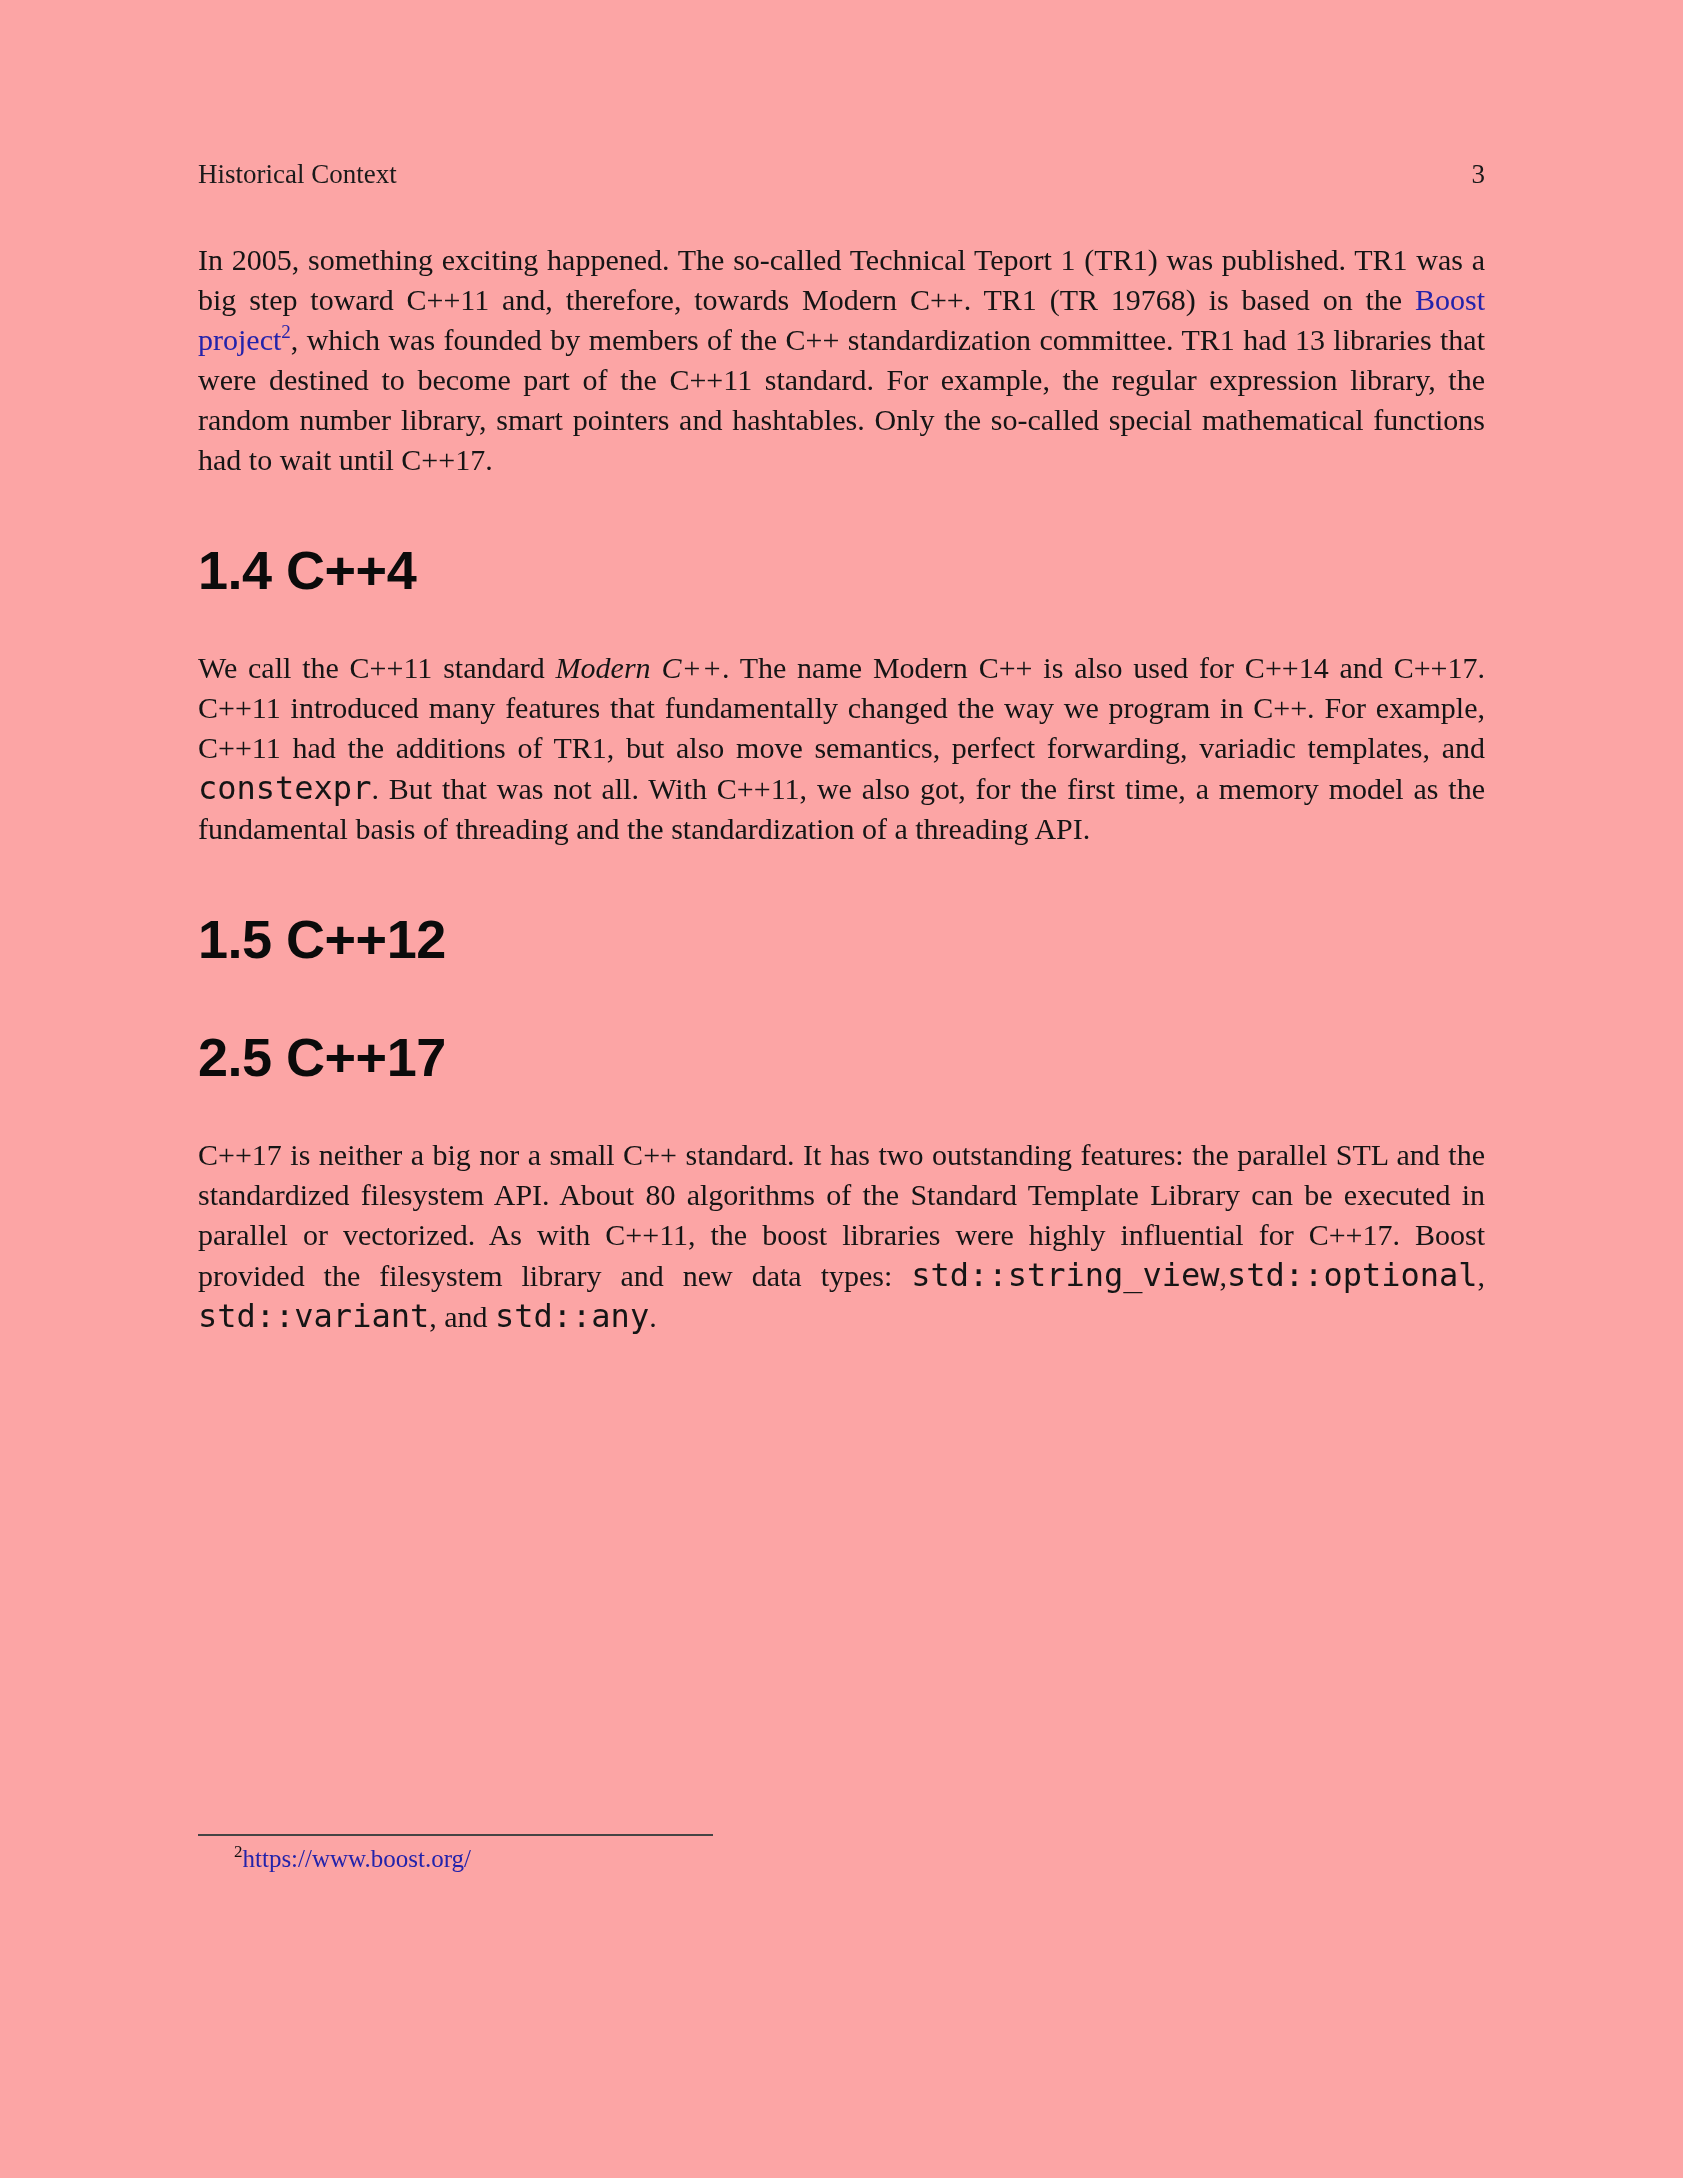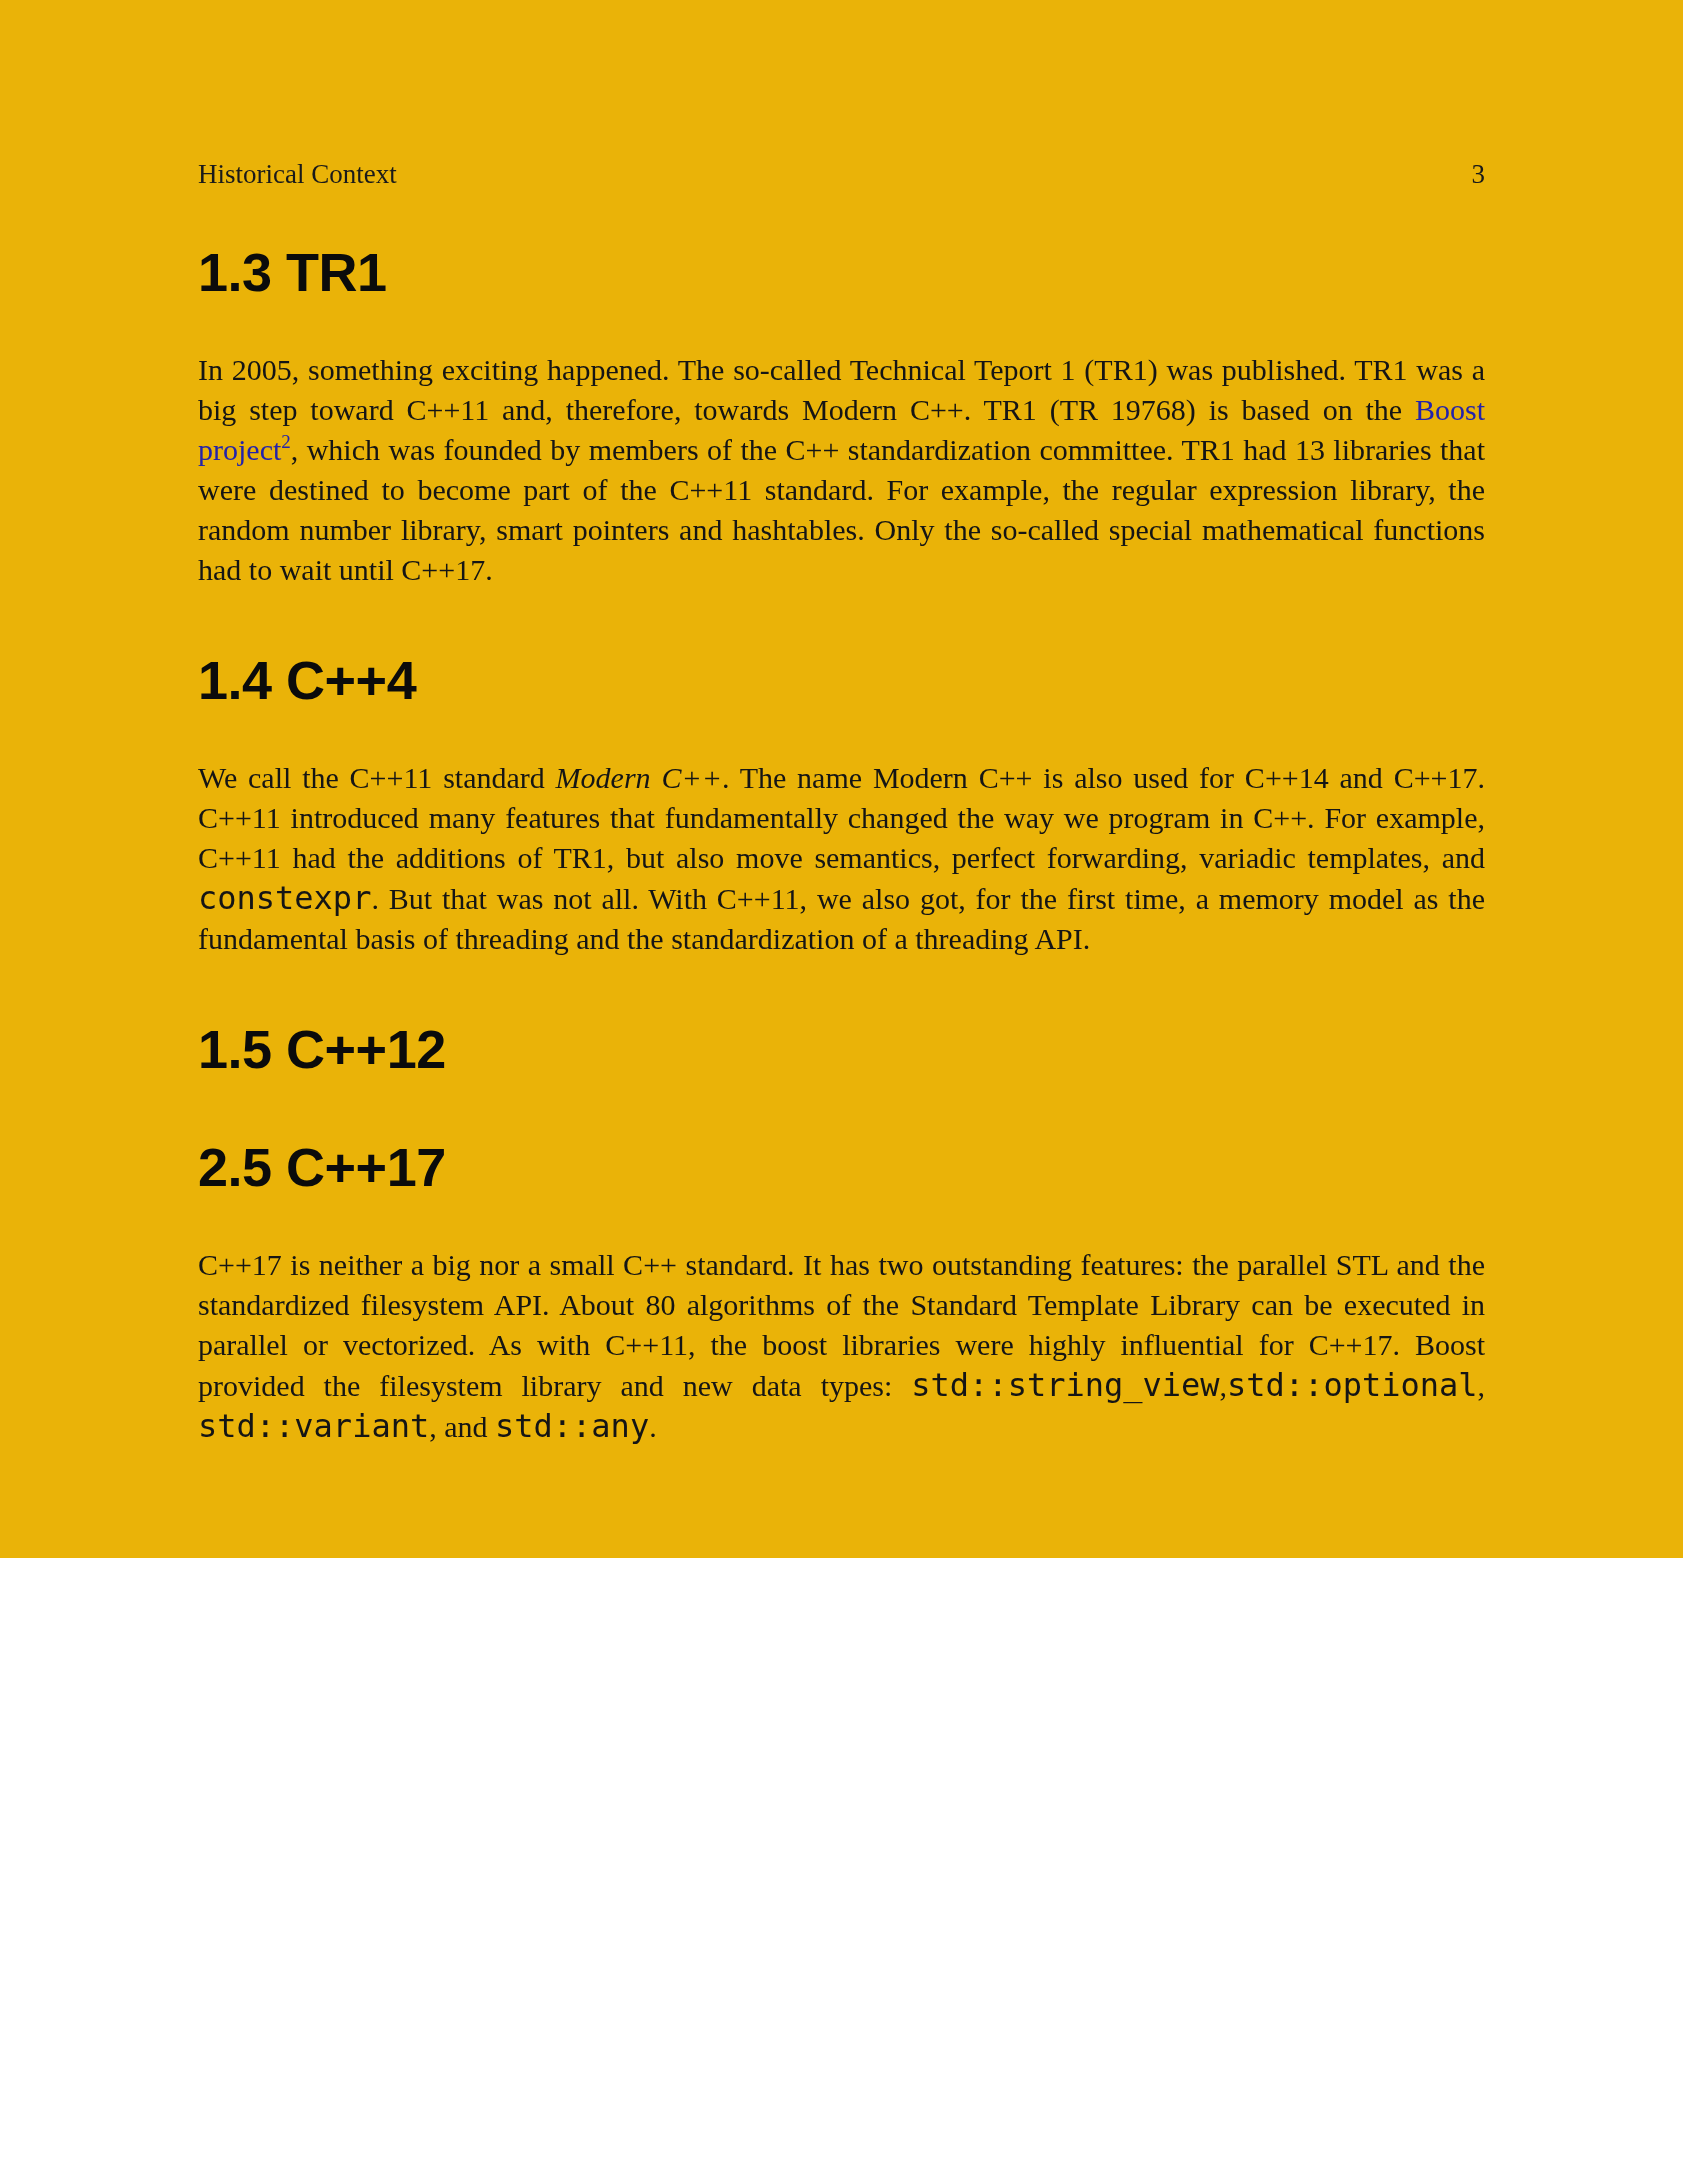--- a/index.html
+++ b/index.html
@@ -3,22 +3,22 @@
 <meta charset="utf-8">
 <style>
   html, body {
     margin: 0;
     padding: 0;
     background: #ffffff;
   }
   .page {
     position: relative;
     width: 1683px;
-    height: 1558px;
-    background: #eab308;
+    height: 2178px;
+    background: #fca5a5;
     font-family: "Liberation Serif", serif;
     color: var(--text-color, #151515);
     overflow: hidden;
   }
   .content {
     padding: 158px 198px 0 198px; 
   }
   .running-header {
     display: flex;
     justify-content: space-between;
@@ -95,21 +95,20 @@
 <body>
 
 <div class="page">
   <div class="content">
 
     <header class="running-header">
       <span>Historical Context</span>
       <span>3</span>
     </header>
 
-    <h2 class="section-heading first">1.3 TR1</h2>
     <p class="body-para"><span class="seg-plain">In 2005, something exciting happened. The so-called Technical Teport 1 (TR1) was published. TR1 was a big step toward C++11 and, therefore, towards Modern C++. TR1 (TR 19768) is based on the </span><span class="seg-link">Boost project</span><span class="seg-suplink">2</span><span class="seg-plain">, which was founded by members of the C++ standardization committee. TR1 had 13 libraries that were destined to become part of the C++11 standard. For example, the regular expression library, the random number library, smart pointers and hashtables. Only the so-called special mathematical functions had to wait until C++17.</span></p>
 
     <h2 class="section-heading">1.4 C++4</h2>
     <p class="body-para"><span class="seg-plain">We call the C++11 standard </span><span class="seg-italic">Modern C++</span><span class="seg-plain">. The name Modern C++ is also used for C++14 and C++17. C++11 introduced many features that fundamentally changed the way we program in C++. For example, C++11 had the additions of TR1, but also move semantics, perfect forwarding, variadic templates, and </span><span class="seg-code">constexpr</span><span class="seg-plain">. But that was not all. With C++11, we also got, for the first time, a memory model as the fundamental basis of threading and the standardization of a threading API.</span></p>
 
     <h2 class="section-heading">1.5 C++12</h2>
 
     <h2 class="section-heading">2.5 C++17</h2>
     <p class="body-para"><span class="seg-plain">C++17 is neither a big nor a small C++ standard. It has two outstanding features: the parallel STL and the standardized filesystem API. About 80 algorithms of the Standard Template Library can be executed in parallel or vectorized. As with C++11, the boost libraries were highly influential for C++17. Boost provided the filesystem library and new data types: </span><span class="seg-code">std::string_view</span><span class="seg-plain">,</span><span class="seg-code">std::optional</span><span class="seg-plain">, </span><span class="seg-code">std::variant</span><span class="seg-plain">, and </span><span class="seg-code">std::any</span><span class="seg-plain">.</span></p>
 

